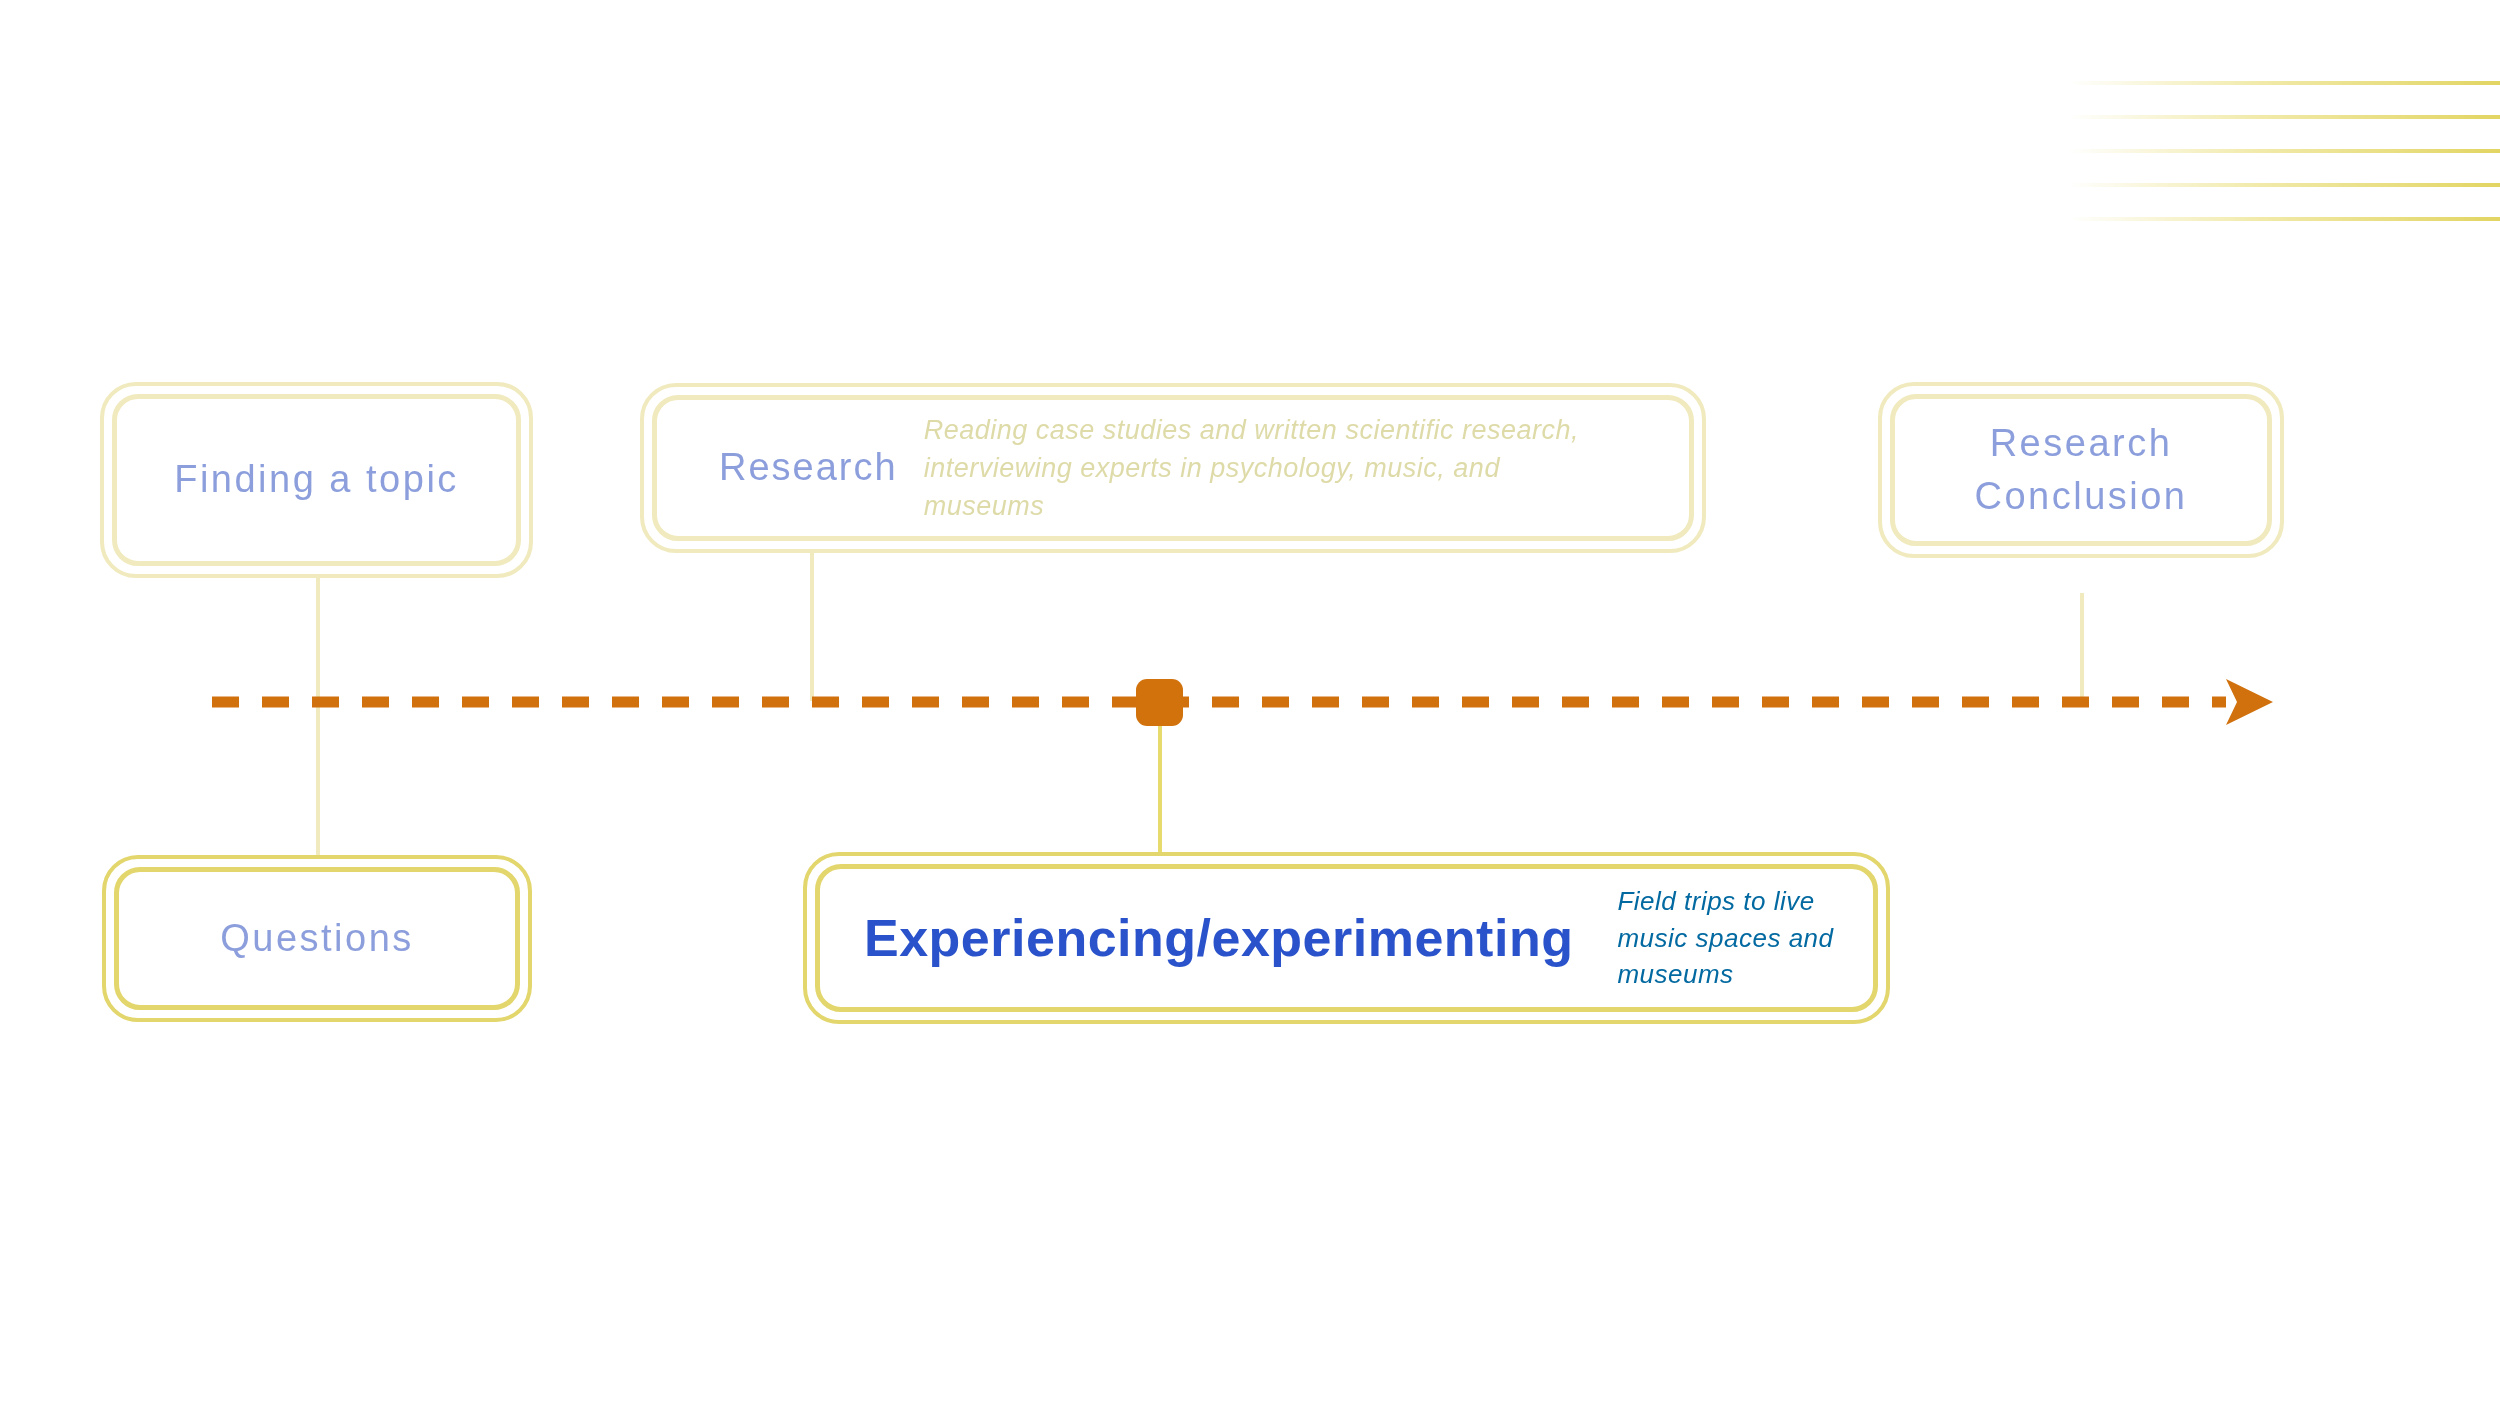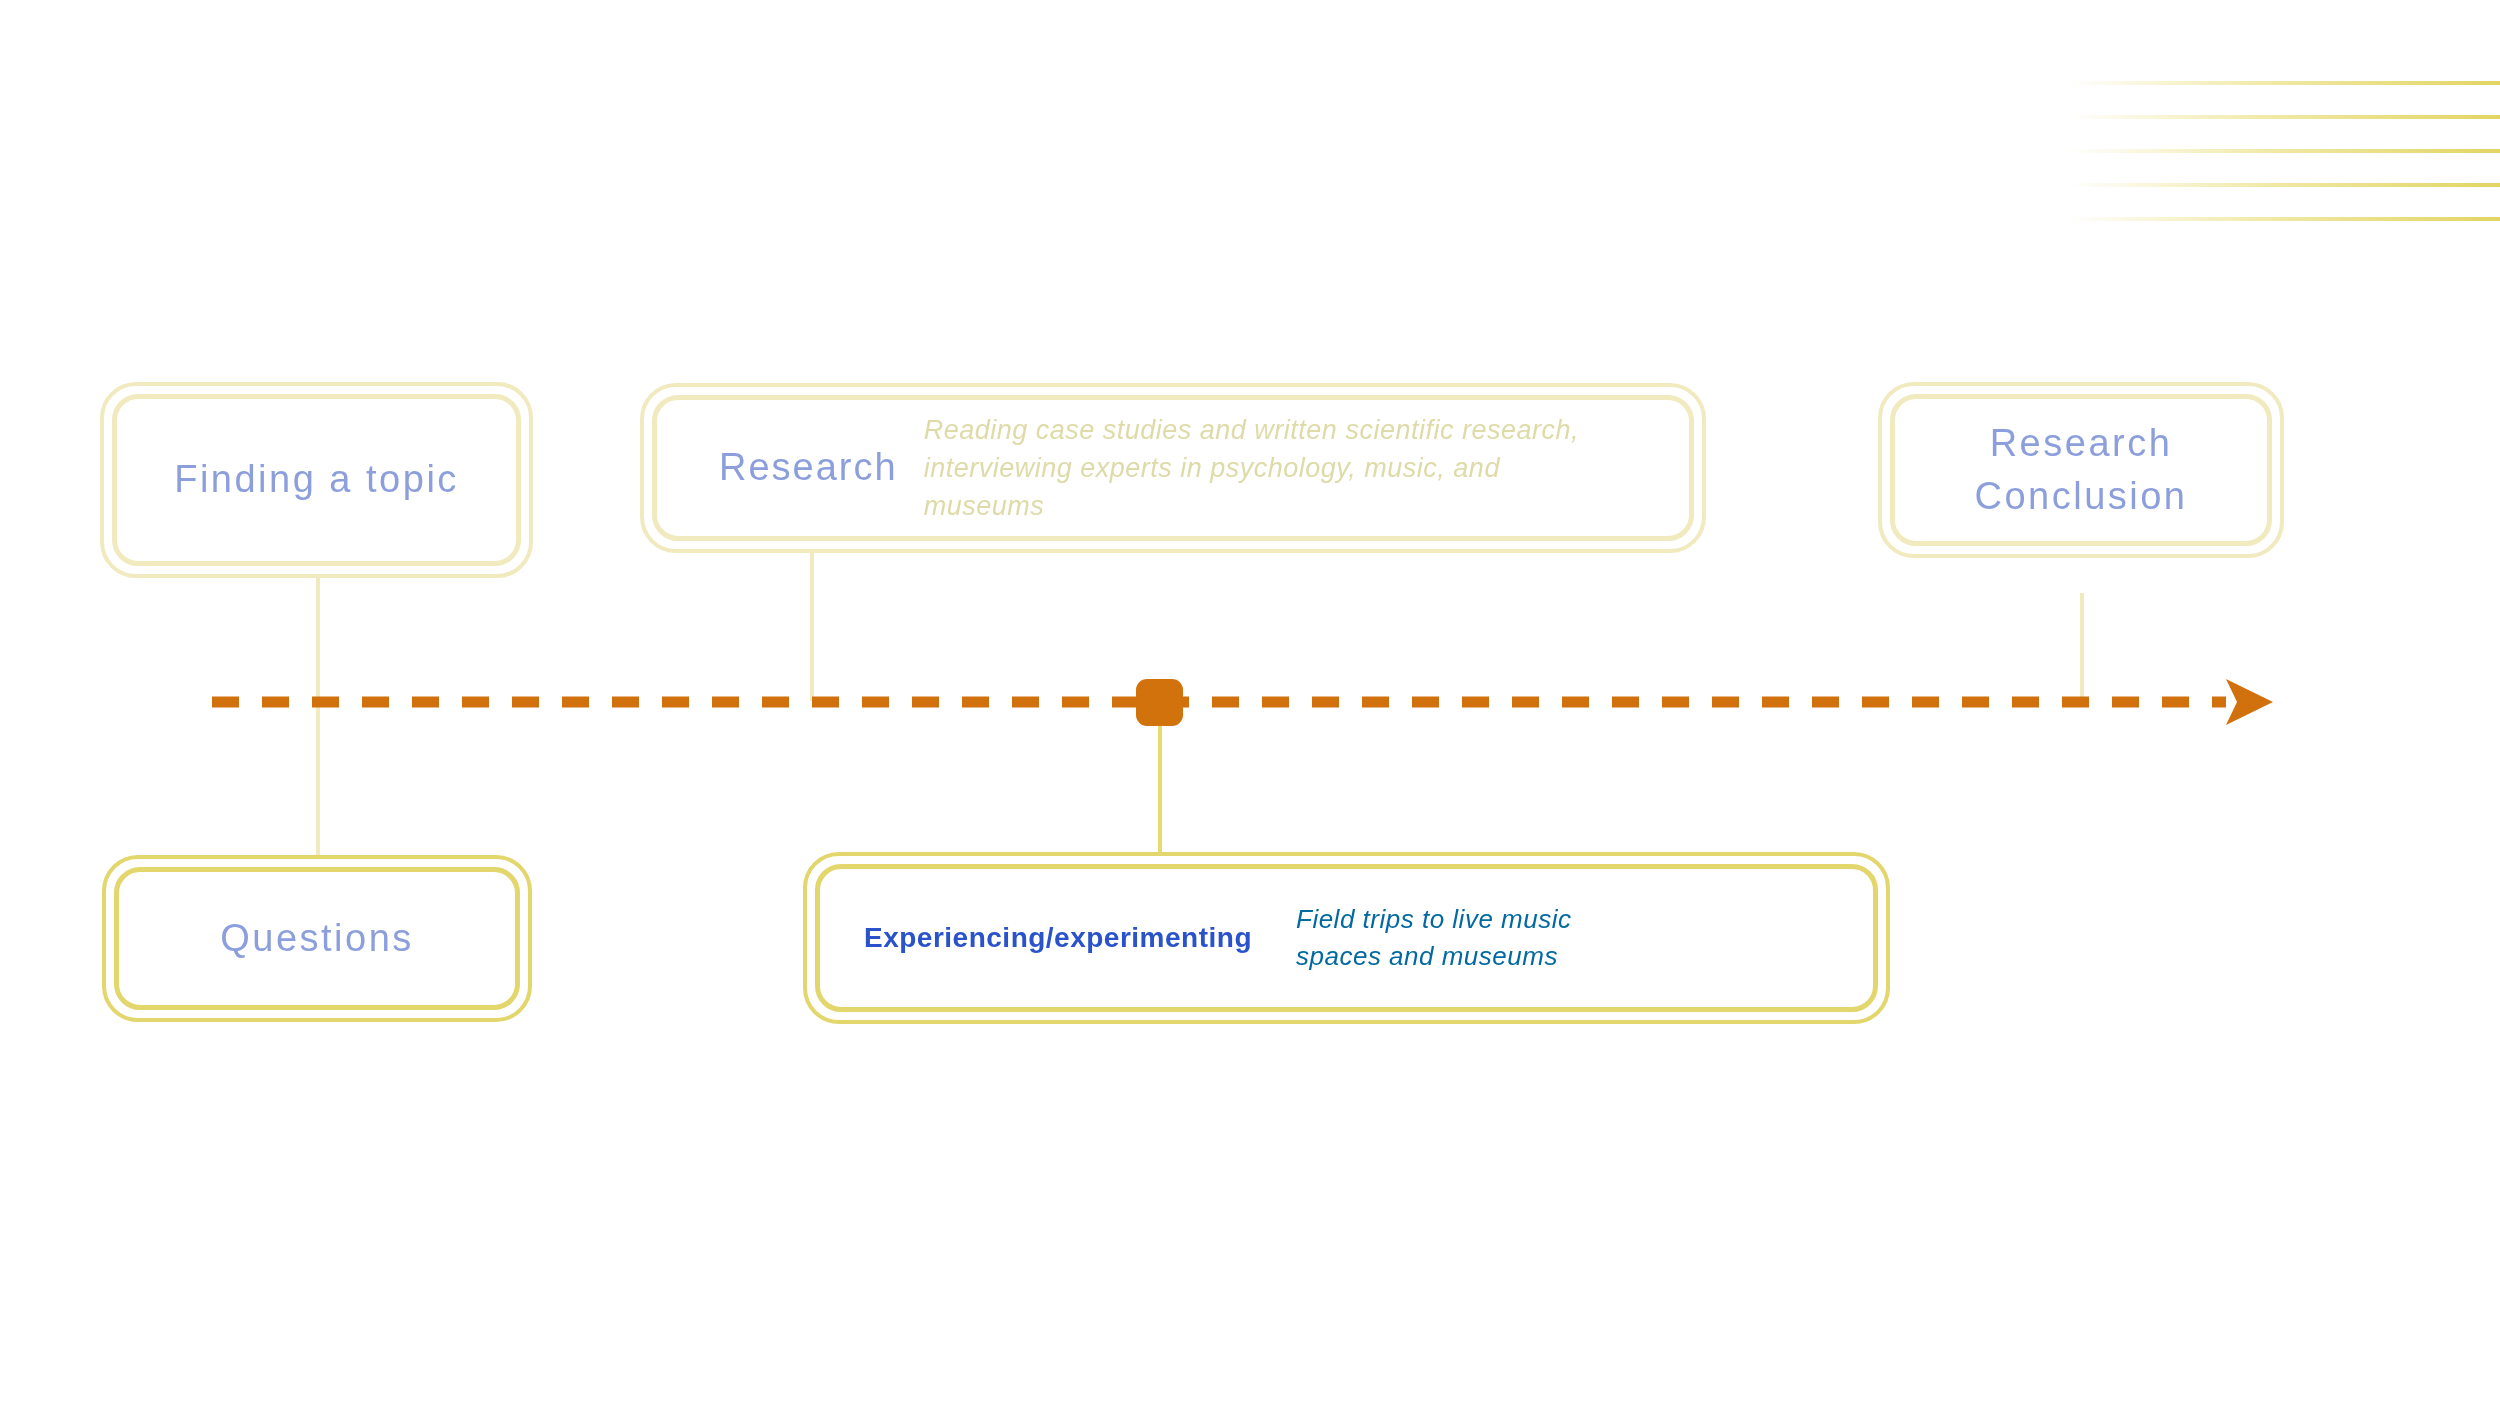--- a/index.html
+++ b/index.html
@@ -38,21 +38,21 @@
   .pale .node, .node.pale{border-color:#F0EABE;}
   .pale .node-inner{border-color:#F0EABE;}
   .bright.node{border-color:#E2D66C;}
   .bright .node-inner{border-color:#E2D66C;}
 
   .node-label{
     color:#8C9FDC;font-size:38px;letter-spacing:2.5px;font-weight:normal;
     text-align:center;line-height:1.4;
   }
   .strong-label{
-    color:#2A53CB;font-size:28px;letter-spacing:0.5px;font-weight:bold;
+    color:#2A53CB;font-size:52px;letter-spacing:0.5px;font-weight:bold;
   }
   .node-desc{
     font-style:italic;font-size:27px;line-height:1.42;letter-spacing:0.5px;
   }
   .desc-pale{color:#DEDBA9;}
   .desc-olive{color:#0369a1;}
 
   .row-layout{justify-content:flex-start;}
 
   

